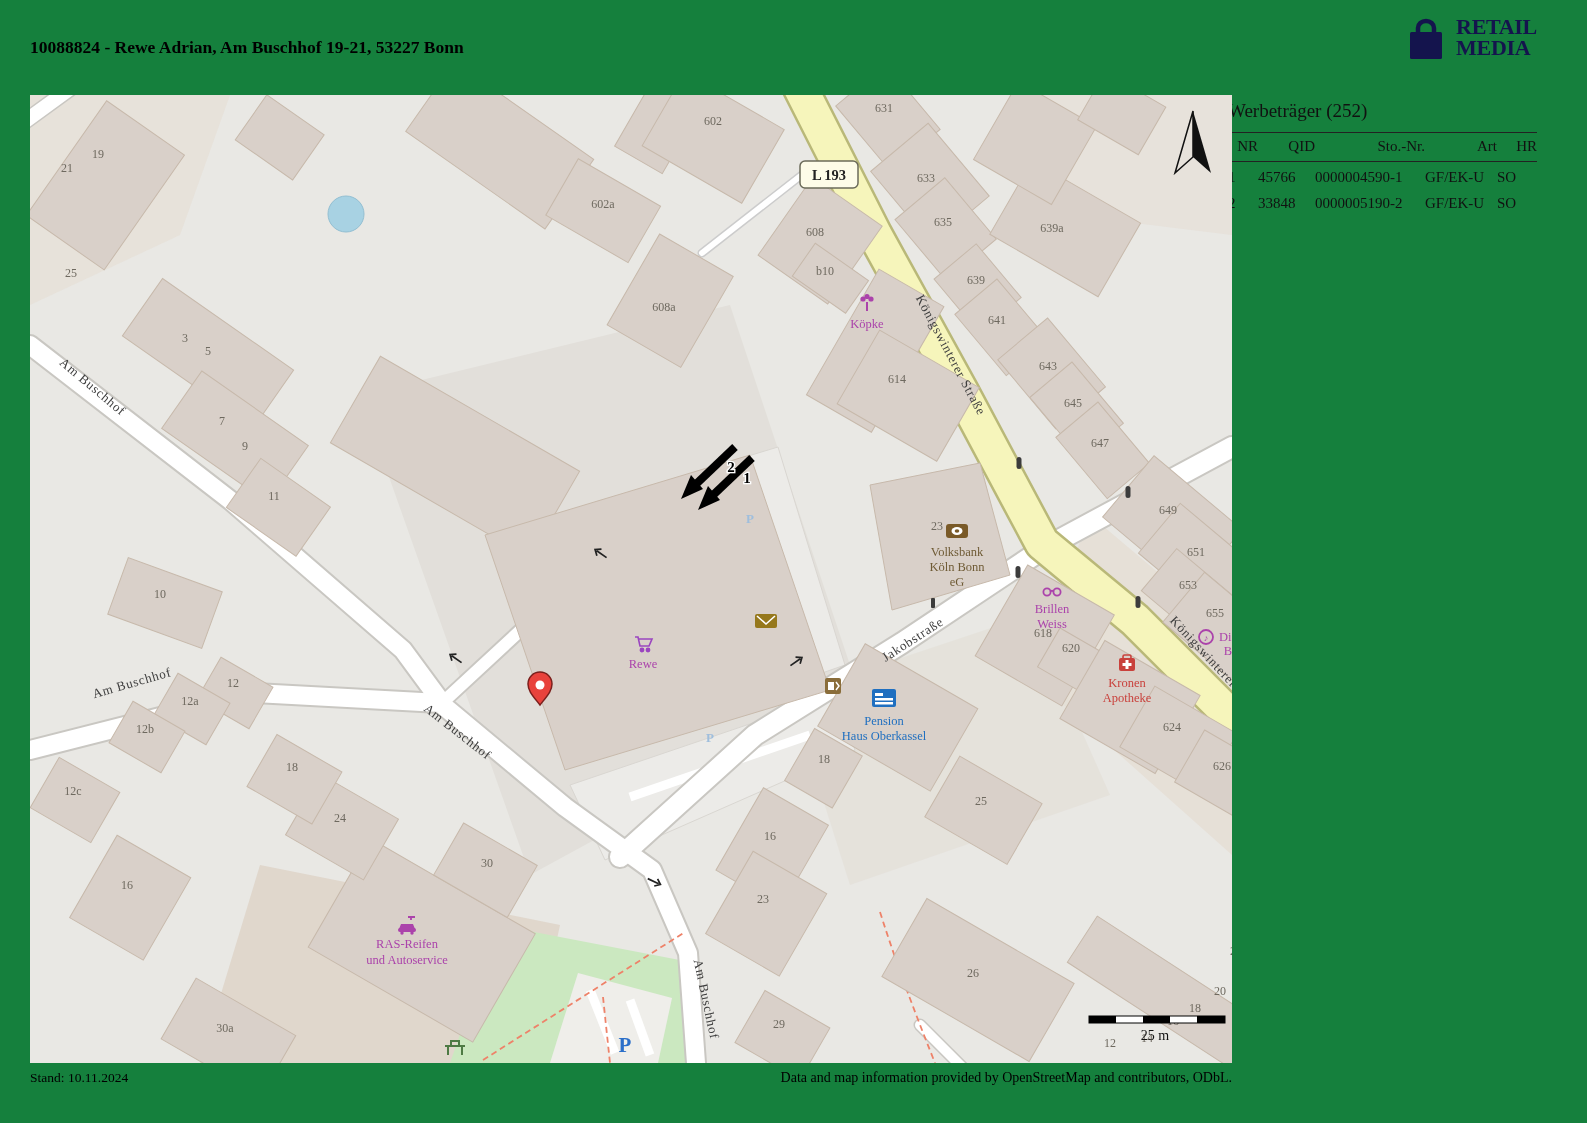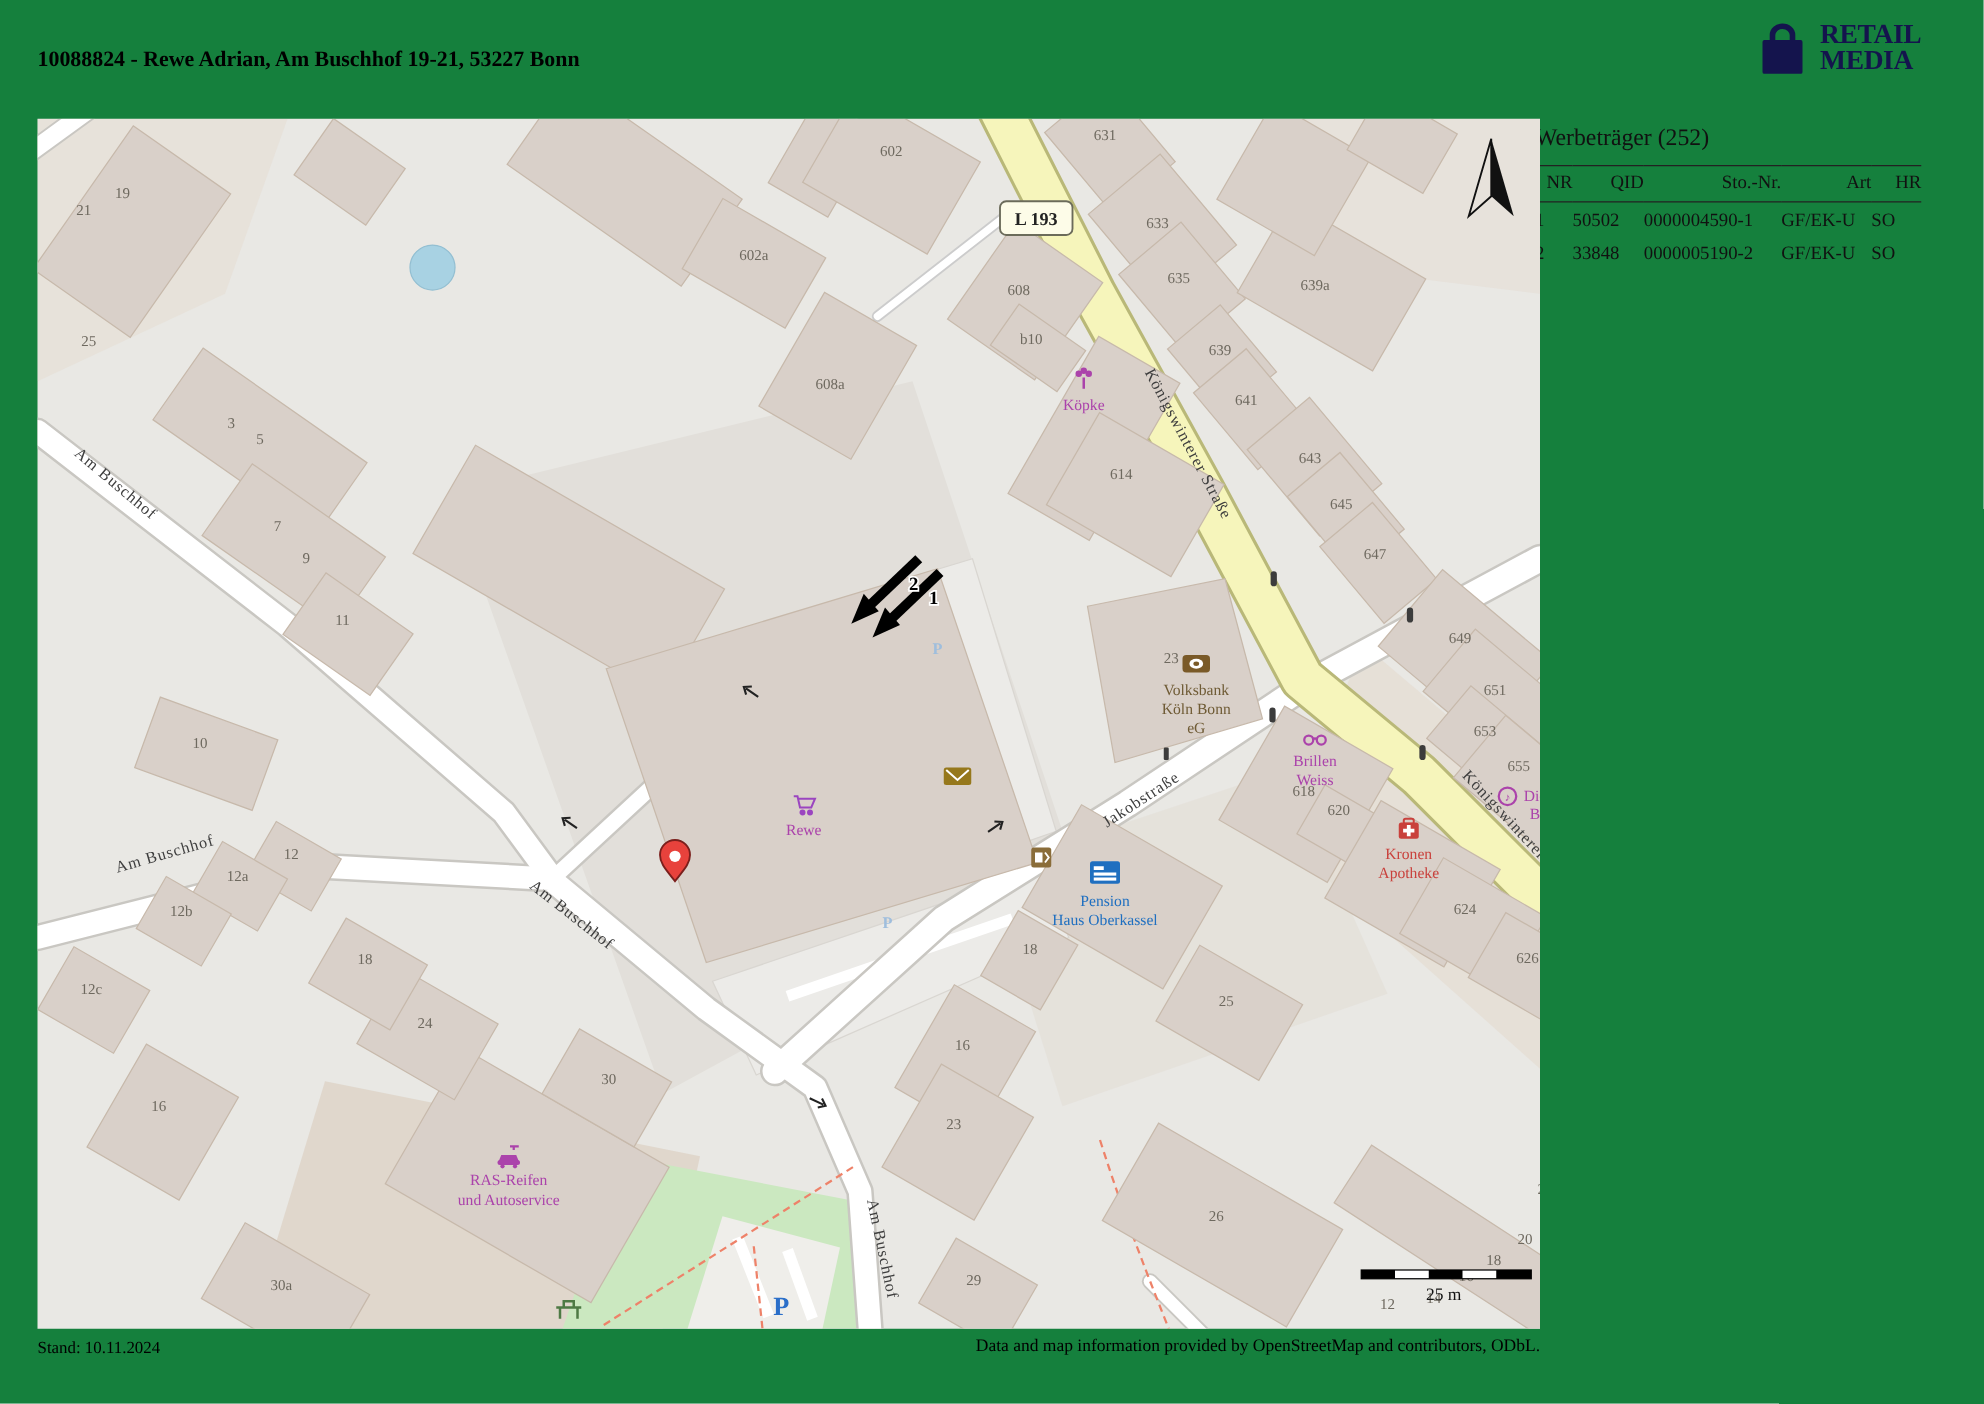--- a/index.html
+++ b/index.html
@@ -56,21 +56,21 @@
   <div id="panel">
     <h2>Werbeträger (252)</h2>
     <div class="wt-table">
       <div class="wt-head">NR</div>
       <div class="wt-head">QID</div>
       <div class="wt-head">Sto.-Nr.</div>
       <div class="wt-head">Art</div>
       <div class="wt-head">HR</div>
 
       <div class="wt-cell">1</div>
-      <div class="wt-cell">50502</div>
+      <div class="wt-cell">45766</div>
       <div class="wt-cell">0000004590-1</div>
       <div class="wt-cell">GF/EK-U</div>
       <div class="wt-cell">SO</div>
 
       <div class="wt-cell">2</div>
       <div class="wt-cell">33848</div>
       <div class="wt-cell">0000005190-2</div>
       <div class="wt-cell">GF/EK-U</div>
       <div class="wt-cell">SO</div>
     </div>

